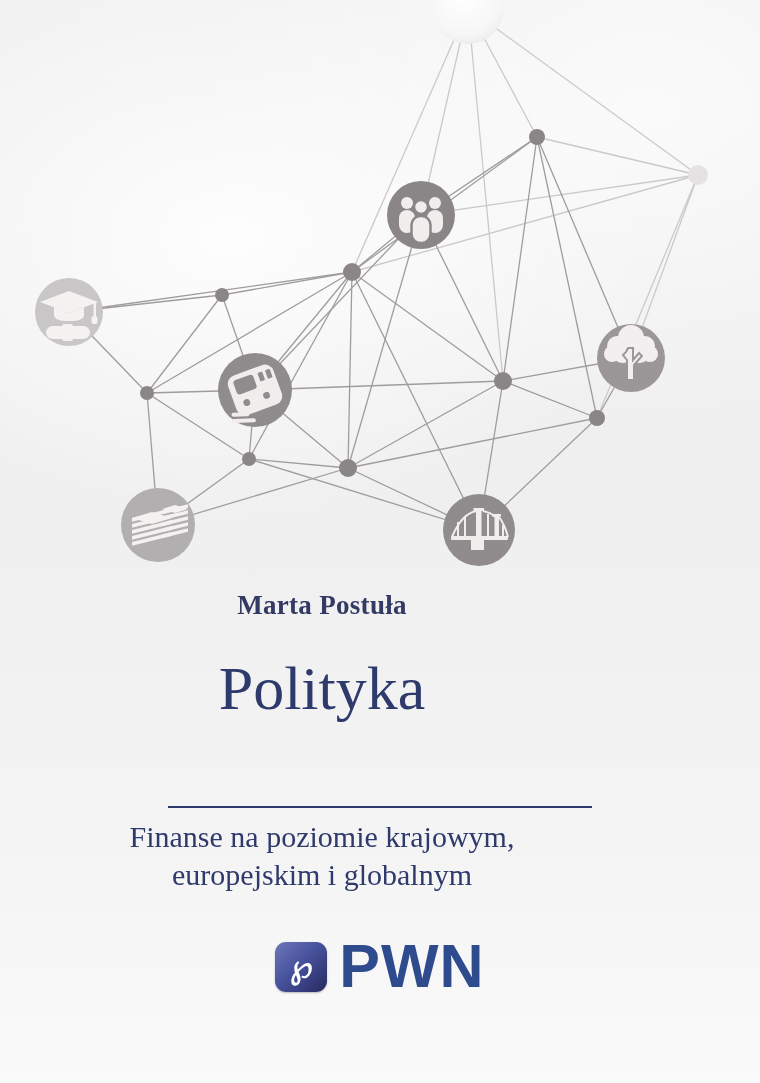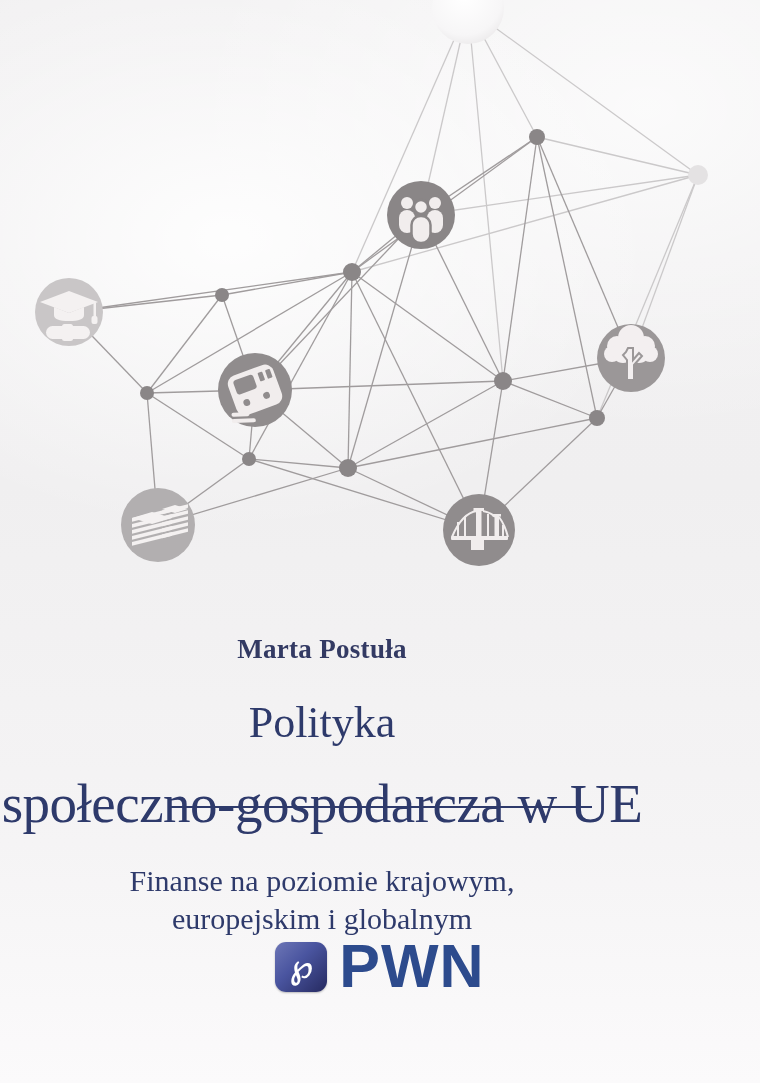--- a/index.html
+++ b/index.html
@@ -8,23 +8,23 @@
     width:760px;height:1083px;
     margin:0 auto;
     overflow:hidden;
     background:
       radial-gradient(ellipse 620px 420px at 30% 22%, rgba(255,255,255,0.9) 0%, rgba(255,255,255,0) 70%),
       radial-gradient(ellipse 700px 500px at 85% 10%, rgba(255,255,255,0.7) 0%, rgba(255,255,255,0) 65%),
       linear-gradient(180deg,#f2f1f2 0%, #f0eff0 45%, #f5f4f5 78%, #fbfafb 100%);
     font-family:"Liberation Serif", serif;
   }
   .network{position:absolute;top:0;left:0;}
-  .textblock{position:absolute;left:0;width:644px;text-align:center;color:#2e3a6b;margin-top:44px;}
+  .textblock{position:absolute;left:0;width:644px;text-align:center;color:#2e3a6b;}
   .author{top:590px;font-size:27px;font-weight:700;color:#333a63;letter-spacing:.3px;}
-  .title1{top:656px;font-size:44px;line-height:1.05;}
+  .title1{top:656px;font-size:62px;line-height:1.05;}
   .title2{top:731px;font-size:55px;line-height:1.05;letter-spacing:-0.5px;}
   .divider{position:absolute;top:806px;left:168px;width:424px;height:2px;background:#2e3a6b;}
   .sub1{top:820px;font-size:30px;}
   .sub2{top:858px;font-size:30px;}
   .logo{
     position:absolute;top:936px;left:0;width:760px;
     display:flex;align-items:center;justify-content:center;gap:12px;
   }
   .logo-mark{
     width:52px;height:50px;border-radius:11px;
@@ -224,21 +224,20 @@
         <rect x="492.5" y="514" width="8.5" height="2.6"></rect>
         <rect x="451" y="536" width="57" height="4" rx="1"></rect>
         <rect x="471" y="540" width="13" height="10"></rect>
       </g>
     </g>
   </svg>
 
   <div class="textblock author">Marta Postuła</div>
 
   <div class="textblock title1">Polityka</div>
-  <div class="textblock title2">społeczno-gospodarcza w UE</div>
 
   <div class="divider"></div>
 
   <div class="textblock sub1">Finanse na poziomie krajowym,</div>
   <div class="textblock sub2">europejskim i globalnym</div>
 
   <div class="logo">
     <div class="logo-mark">
       <span class="logo-glyph">℘</span>
     </div>

